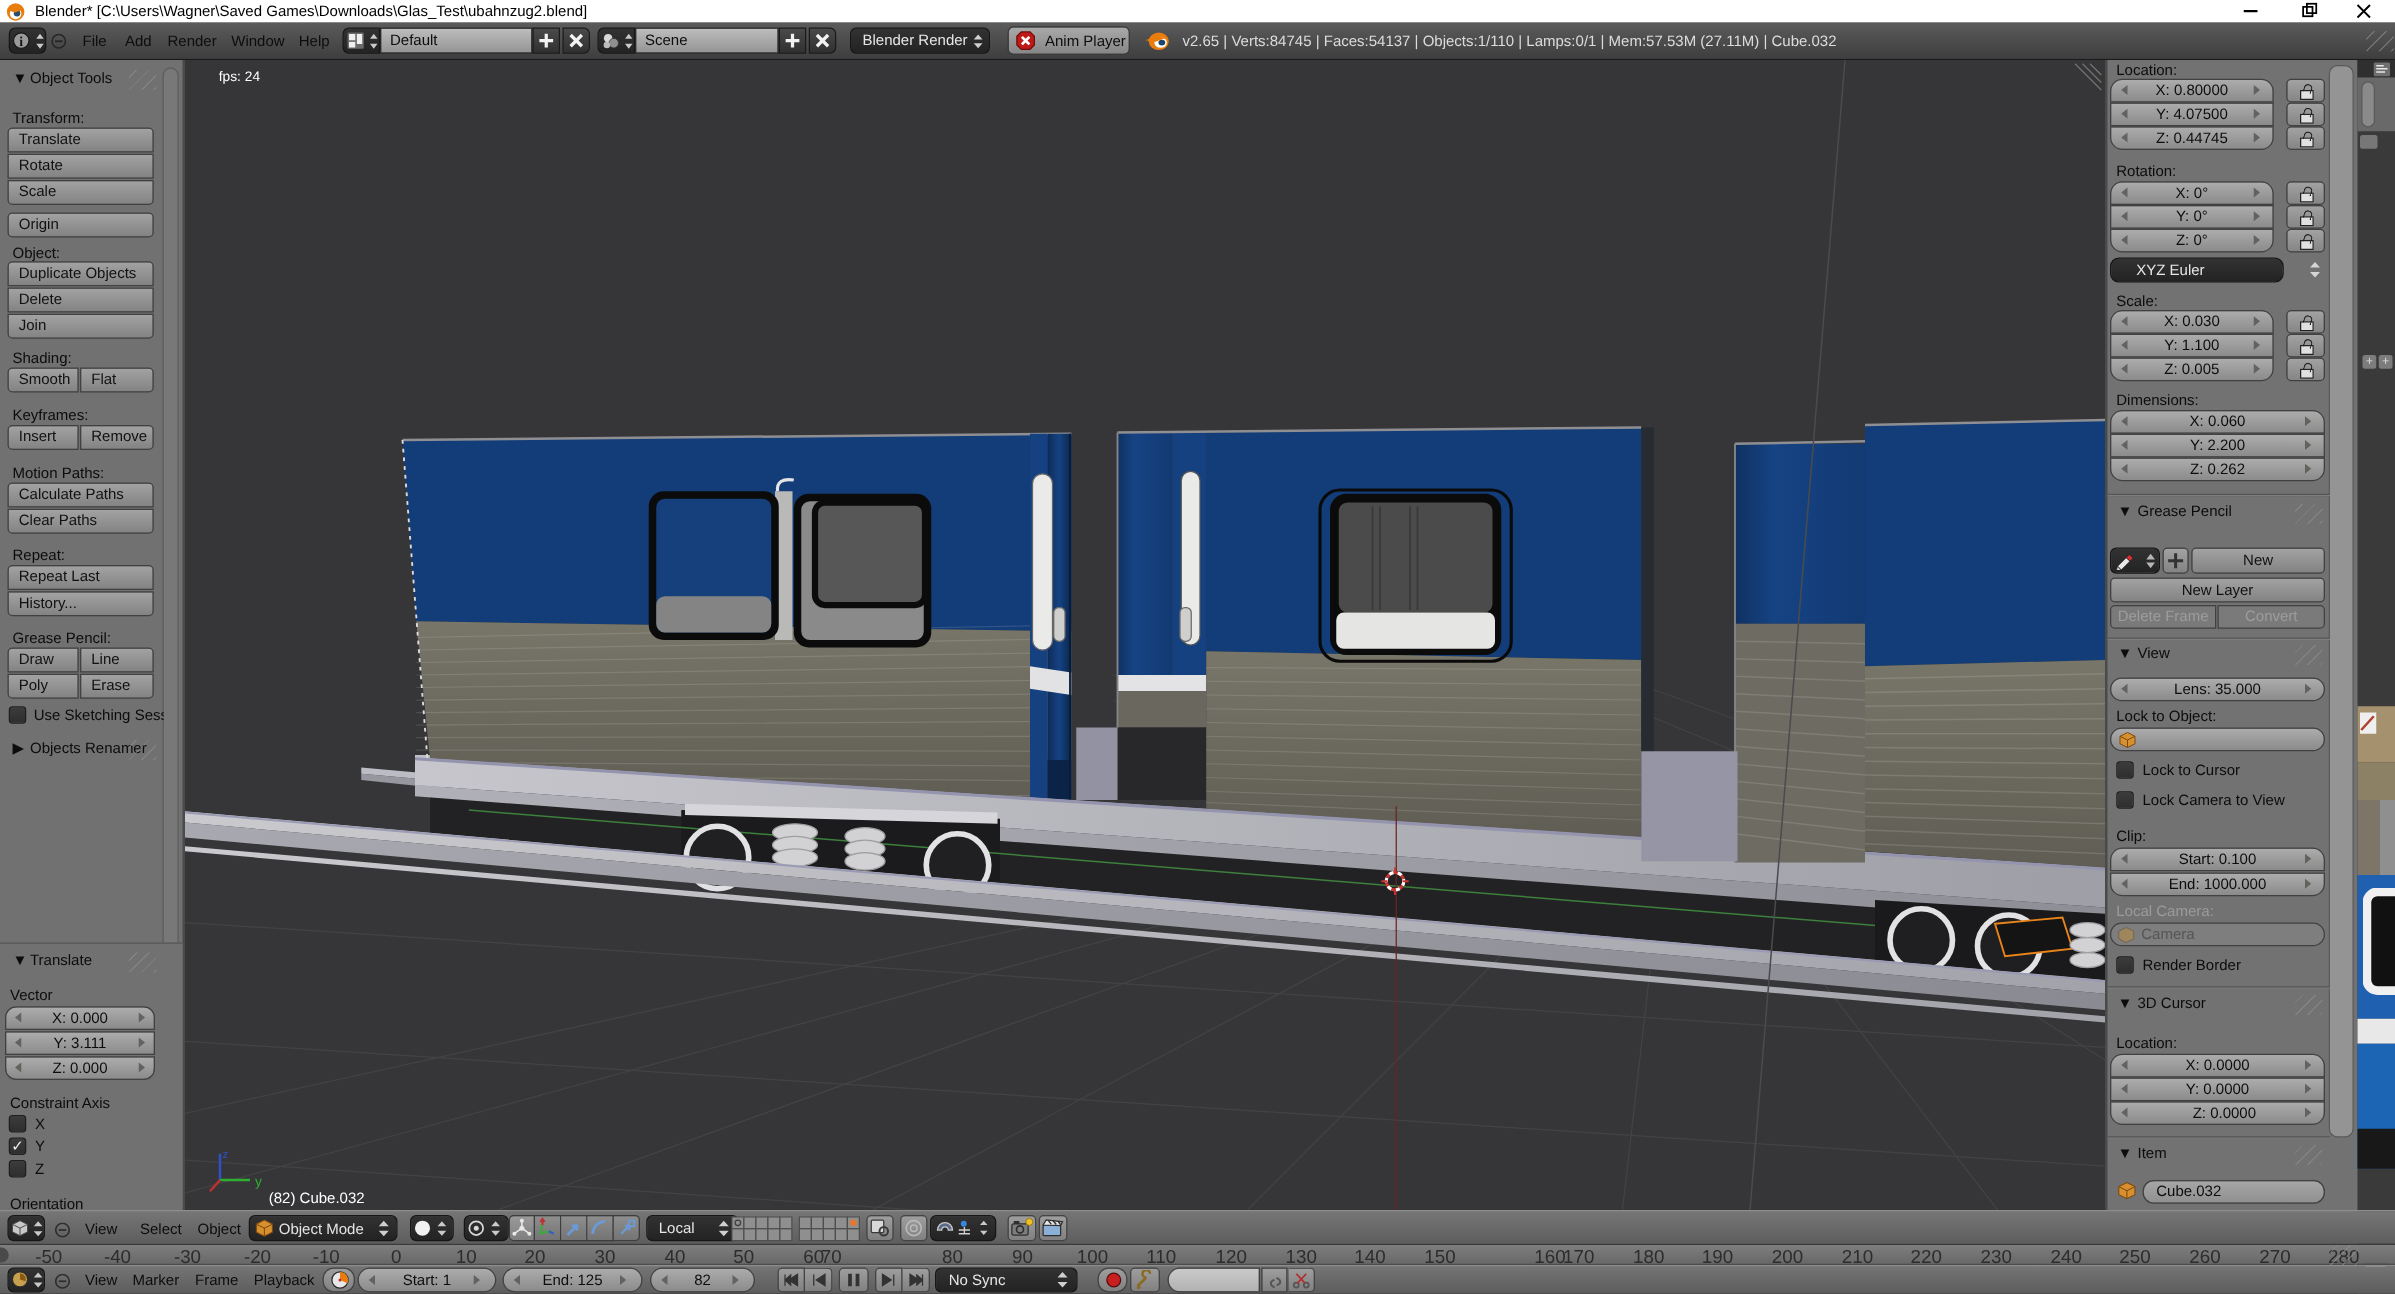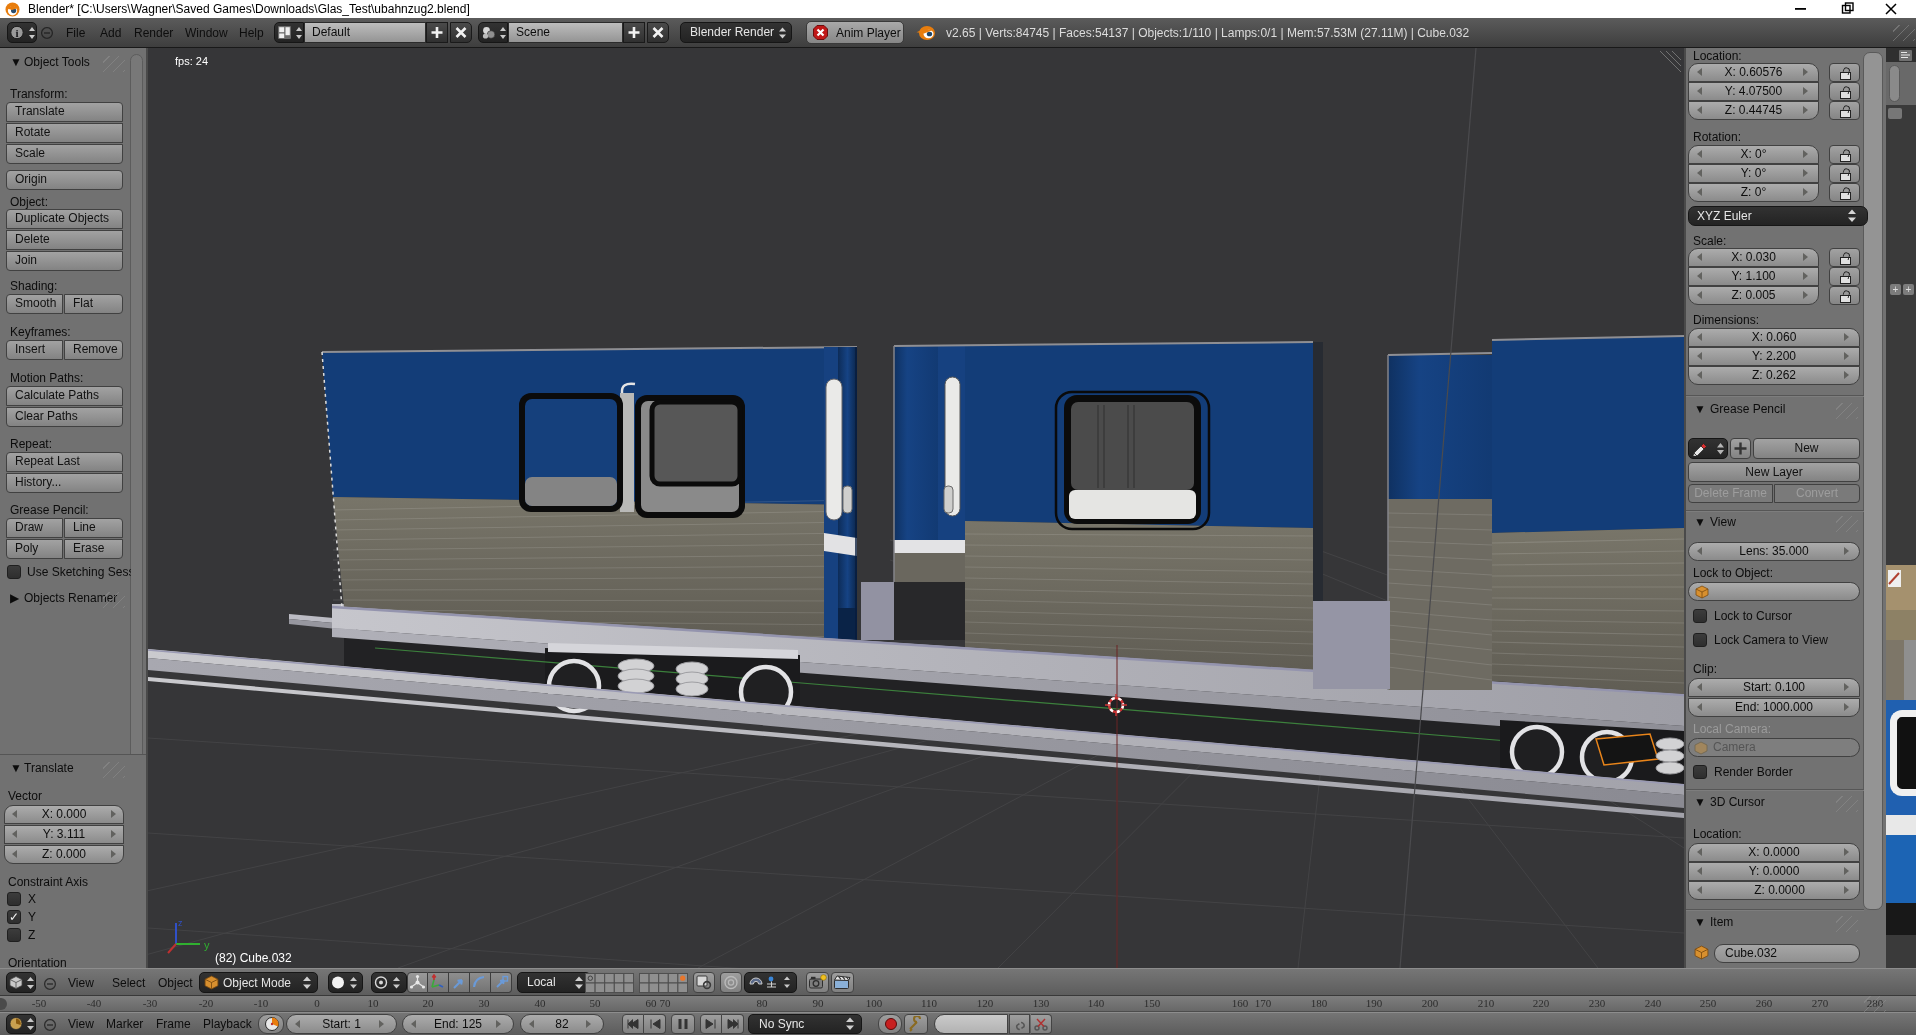--- a/index.html
+++ b/index.html
@@ -17,21 +17,21 @@
 .arrL{position:absolute;width:0;height:0;border-top:4px solid transparent;border-bottom:4px solid transparent;border-right:5px solid #62625f;}
 .arrR{position:absolute;width:0;height:0;border-top:4px solid transparent;border-bottom:4px solid transparent;border-left:5px solid #62625f;}
 .sep{position:absolute;height:1px;background:#565656;border-bottom:1px solid #7d7d7d;}
 .grip{position:absolute;width:22px;height:16px;background:
  repeating-linear-gradient(135deg,transparent 0 4px,#8f8f8f 4px 5px,transparent 5px 7px);opacity:.55;}
 .menu{color:#0d0d0d;font-size:12px;position:absolute;}
 .lck{position:absolute;width:31px;height:19px;background:linear-gradient(#a2a2a2,#858585);border:1px solid #414141;border-radius:4px;box-sizing:border-box;}
 .lck::before{content:"";position:absolute;left:10px;top:8px;width:9px;height:6px;background:#e0e0e0;border:1px solid #222;}
 .lck::after{content:"";position:absolute;left:12px;top:2px;width:5px;height:6px;border:1.7px solid #222;border-bottom:none;border-radius:4px 4px 0 0;transform:rotate(18deg);transform-origin:left bottom;}
 .ibtn{position:absolute;height:21px;background:linear-gradient(#9e9e9e,#808080);border:1px solid #444;border-radius:4px;box-sizing:border-box;}
-.num{position:absolute;color:#2d2d2d;font-size:11px;transform:translateX(-50%);top:1px;font-family:Liberation Serif, serif;}
+.num{position:absolute;color:#2d2d2d;font-size:15px;transform:translateX(-50%);top:1px;}
 </style>
 </head>
 <body>
 <div id="root">
 
 <div class="abs" style="left:0;top:0;width:1916px;height:18px;background:#ffffff;">
   <svg class="abs" style="left:5px;top:2px" width="15" height="15" viewBox="0 0 15 15">
     <circle cx="7.5" cy="7.5" r="7" fill="#e87d0d"></circle>
     <circle cx="7.5" cy="8.8" r="4.6" fill="#fff"></circle>
     <circle cx="8.6" cy="8.6" r="2.6" fill="#2a4d6e"></circle>
@@ -339,21 +339,21 @@
   <div class="cb" style="left:7px;top:862px;">✓</div>
       <div class="lbl" style="left:28px;top:862px;">Y</div>
   <div class="cb" style="left:7px;top:880px;"></div>
       <div class="lbl" style="left:28px;top:880px;">Z</div>
   <div class="lbl" style="left:8px;top:908px;">Orientation</div>
 </div>
 
 <div class="abs" id="npanel" style="left:1684px;top:48px;width:202px;height:920px;background:#727272;border-left:2px solid #4a4a4a;box-sizing:border-box;">
   <div class="abs" style="left:177px;top:4px;width:20px;height:858px;background:#949494;border:1px solid #5a5a5a;border-radius:7px;box-sizing:border-box;"></div>
   <div class="lbl" style="left:7px;top:1px;">Location:</div>
-  <div class="pill" style="left:2px;top:15px;width:131px;height:19px;line-height:17px;border-radius:10px 10px 0 0;">X: 0.60576</div>
+  <div class="pill" style="left:2px;top:15px;width:131px;height:19px;line-height:17px;border-radius:10px 10px 0 0;">X: 0.80000</div>
   <div class="pill" style="left:2px;top:34px;width:131px;height:19px;line-height:17px;border-radius:0;">Y: 4.07500</div>
   <div class="pill" style="left:2px;top:53px;width:131px;height:19px;line-height:17px;border-radius:0 0 10px 10px;">Z: 0.44745</div>
   <div class="arrL" style="left:11px;top:20px;"></div>
       <div class="arrR" style="left:117px;top:20px;"></div>
   <div class="arrL" style="left:11px;top:39px;"></div>
       <div class="arrR" style="left:117px;top:39px;"></div>
   <div class="arrL" style="left:11px;top:58px;"></div>
       <div class="arrR" style="left:117px;top:58px;"></div>
   <div class="lck" style="left:143px;top:15px;"></div>
       <div class="lck" style="left:143px;top:34px;"></div>
@@ -364,21 +364,21 @@
   <div class="pill" style="left:2px;top:135px;width:131px;height:19px;line-height:17px;border-radius:0 0 10px 10px;">Z: 0°</div>
   <div class="arrL" style="left:11px;top:102px;"></div>
       <div class="arrR" style="left:117px;top:102px;"></div>
   <div class="arrL" style="left:11px;top:121px;"></div>
       <div class="arrR" style="left:117px;top:121px;"></div>
   <div class="arrL" style="left:11px;top:140px;"></div>
       <div class="arrR" style="left:117px;top:140px;"></div>
   <div class="lck" style="left:143px;top:97px;"></div>
       <div class="lck" style="left:143px;top:116px;"></div>
       <div class="lck" style="left:143px;top:135px;"></div>
-  <div class="dbtn" style="left:2px;top:158px;width:180px;height:20px;line-height:18px;padding-left:8px;border-radius:7px;">XYZ Euler</div>
+  <div class="dbtn" style="left:2px;top:158px;width:139px;height:20px;line-height:18px;padding-left:20px;border-radius:7px;">XYZ Euler</div>
   <svg class="abs" style="left:160px;top:161px" width="12" height="14" viewBox="0 0 12 14">
         <path d="M2,5 l4,-4.5 l4,4.5 Z M2,8.5 l4,4.5 l4,-4.5 Z" fill="#d5d5d5"></path>
       </svg>
   <div class="lbl" style="left:7px;top:186px;">Scale:</div>
   <div class="pill" style="left:2px;top:200px;width:131px;height:19px;line-height:17px;border-radius:10px 10px 0 0;">X: 0.030</div>
   <div class="pill" style="left:2px;top:219px;width:131px;height:19px;line-height:17px;border-radius:0;">Y: 1.100</div>
   <div class="pill" style="left:2px;top:238px;width:131px;height:19px;line-height:17px;border-radius:0 0 10px 10px;">Z: 0.005</div>
   <div class="arrL" style="left:11px;top:205px;"></div>
       <div class="arrR" style="left:117px;top:205px;"></div>
   <div class="arrL" style="left:11px;top:224px;"></div>

